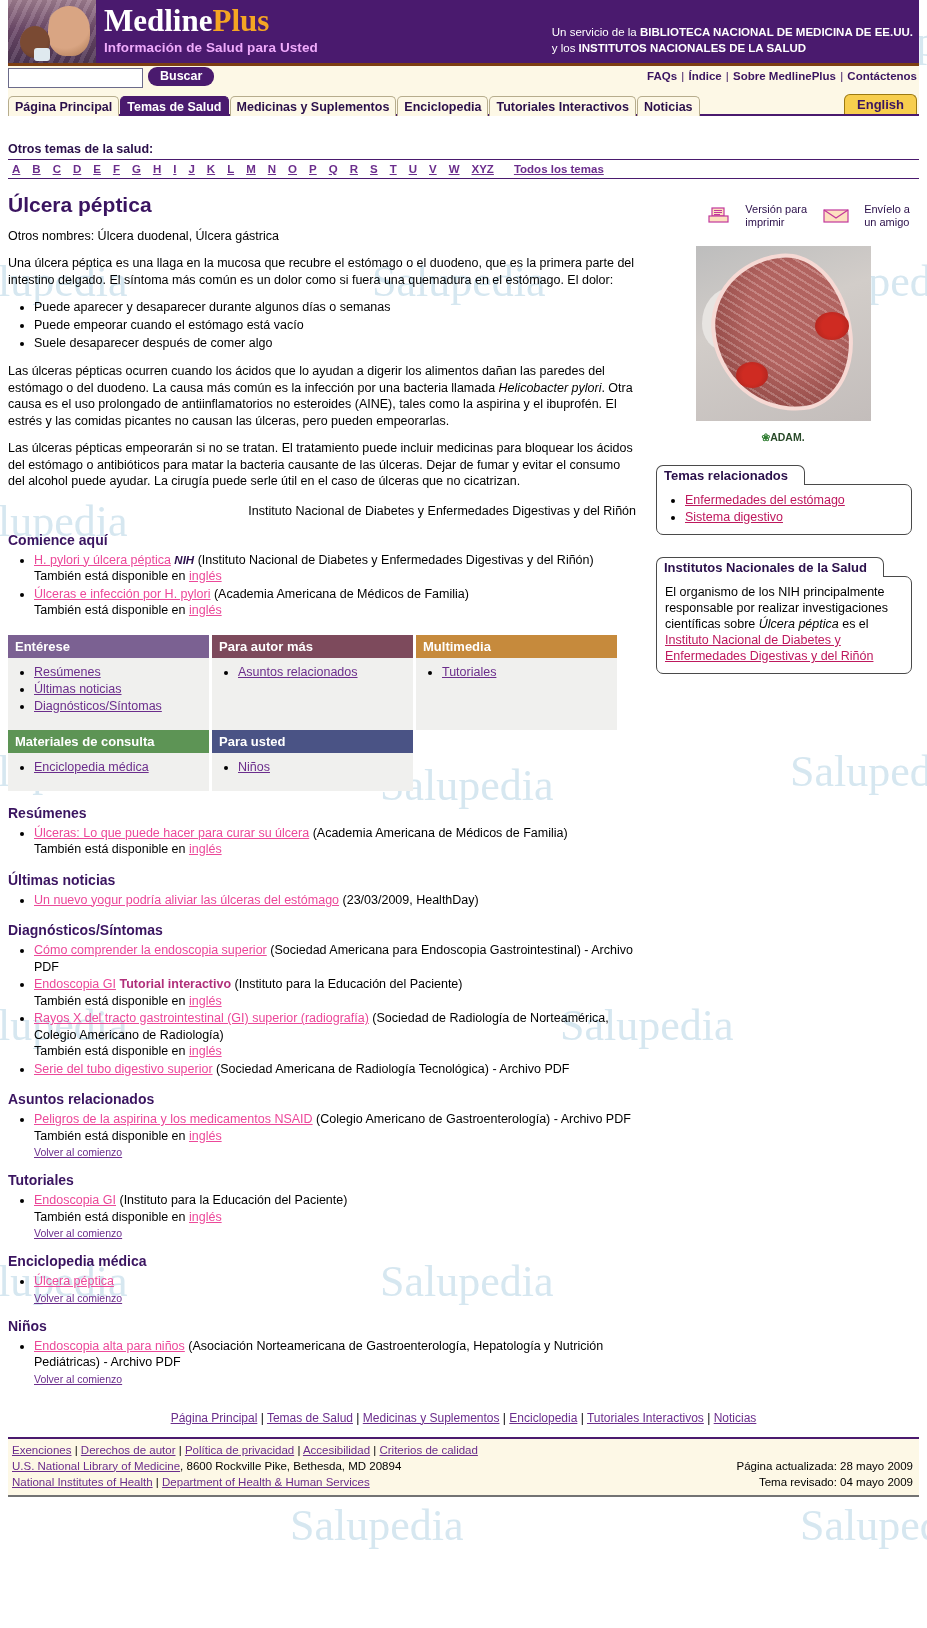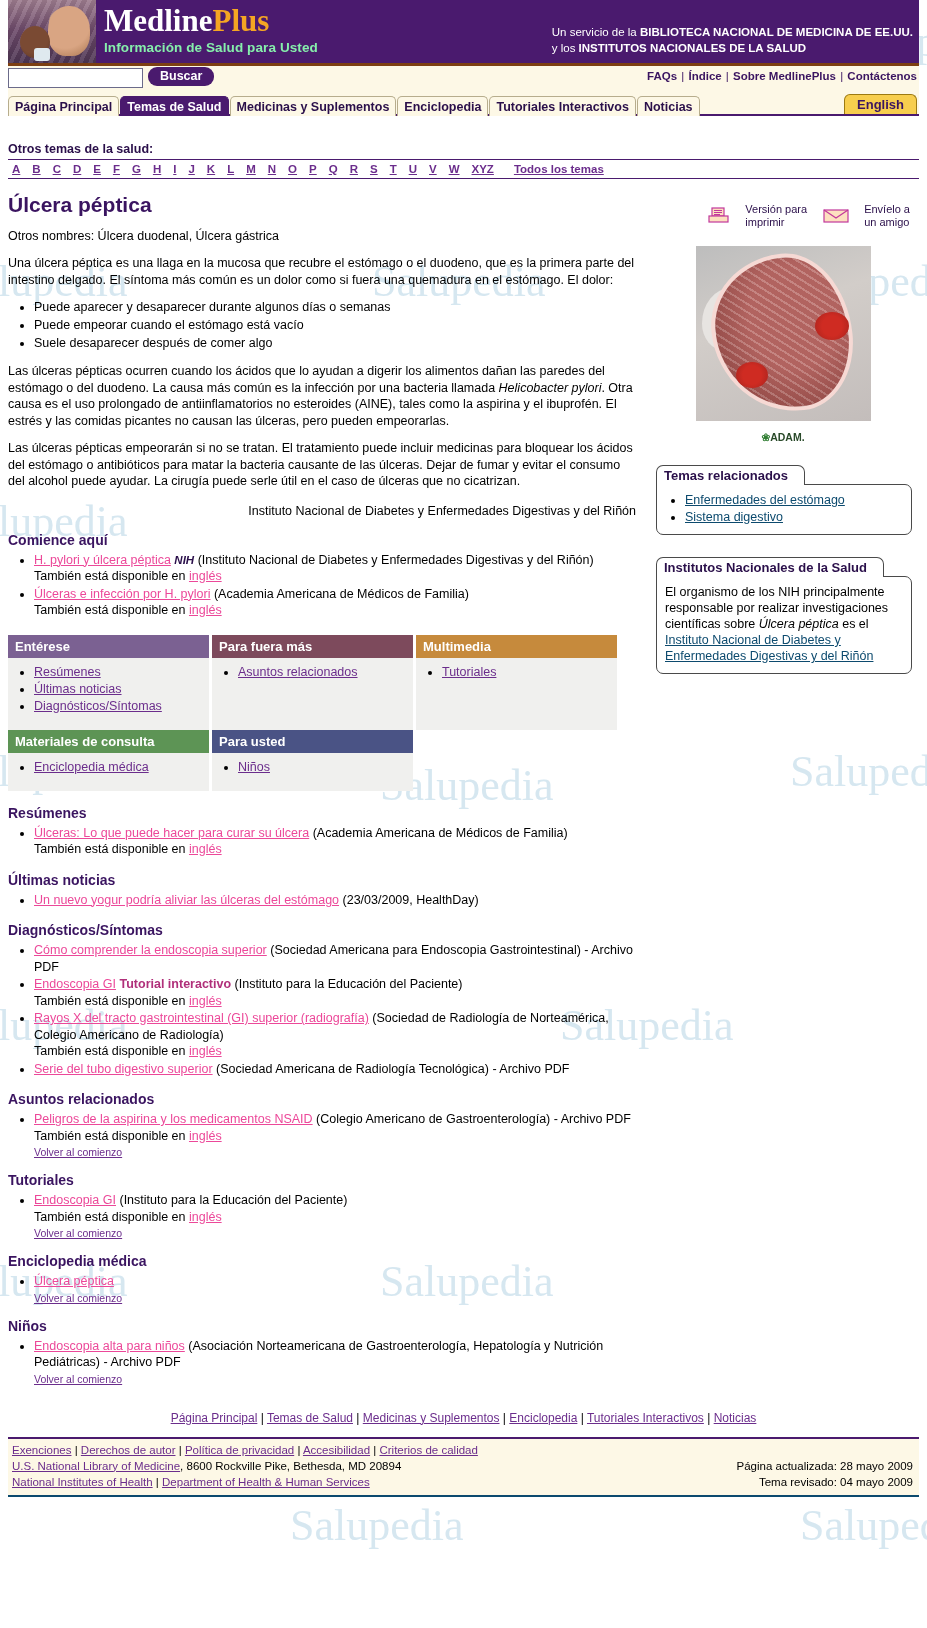--- a/index.html
+++ b/index.html
@@ -47,21 +47,21 @@
   }
   .mast-photo .cup {
     position:absolute; left:26px; top:48px; width:16px; height:13px; border-radius:3px;
     background:#dfe9ef;
   }
   .logo-block { position: absolute; left: 96px; top: 4px; }
   .logo-line1 { font-family: "Liberation Serif", serif; font-size: 31px; line-height: 34px; font-weight: bold; }
   .logo-medline { color: #ffffff; }
   .logo-plus { color: #f5a623; }
   .logo-tag {
-    color: #86efac; font-size: 13.5px; font-weight: bold; line-height: 17px;
+    color: #f0abfc; font-size: 13.5px; font-weight: bold; line-height: 17px;
     margin-top: 1px; letter-spacing: .1px;
   }
   .mast-right {
     position: absolute; right: 6px; top: 24px; text-align: left;
     color: #ffffff; font-size: 11.5px; font-weight: bold; line-height: 16px;
   }
   .mast-right .n { font-weight: normal; }
 
   
   .searchbar {
@@ -213,34 +213,34 @@
     padding: 2px 16px 2px 7px;
     font-size: 13px; font-weight: bold; color: #2a0f4a;
   }
   .tabbox-body {
     border: 1px solid #4a4a4a; border-radius: 0 7px 7px 7px;
     background: #ffffff; margin-top: -1px; padding: 7px 8px 9px 8px;
     position: relative; z-index: 1;
   }
   .tabbox-body ul { margin: 0; padding-left: 20px; }
   .tabbox-body li { font-size: 12.5px; line-height: 16.5px; }
-  .tabbox-body a { color: #0c4a6e; text-decoration: underline; }
+  .tabbox-body a { color: #be185d; text-decoration: underline; }
   .tabbox-body p { margin: 0; font-size: 12.5px; line-height: 16px; }
   .tabbox-body em { font-style: italic; }
 
   
   .footnav {
     text-align: center; font-size: 12px; margin: 26px 8px 12px 8px;
   }
   .footnav a { color: #6b2d8c; text-decoration: underline; }
   .footnav .sep { color: #000; }
   .footrule { margin: 0 8px; border-top: 2px solid #4a1a6e; }
   .footbox {
     margin: 0 8px; background: #fdf8e6; position: relative;
-    padding: 3px 4px 5px 4px; border-bottom: 2px solid #0c4a6e;
+    padding: 3px 4px 5px 4px; border-bottom: 2px solid #737373;
   }
   .footbox a { color: #6b2d8c; text-decoration: underline; }
   .footline { font-size: 11.5px; line-height: 16px; }
   .footdates {
     position: absolute; right: 6px; top: 19px; text-align: right;
     font-size: 11.5px; line-height: 16px; color: #000;
   }
 
   
   .wm {
@@ -370,21 +370,21 @@
       <div class="cathead" style="background:#7b6192">Entérese</div>
       <div class="catbody">
               <ul>
                 <li><a href="#">Resúmenes</a></li>
                 <li><a href="#">Últimas noticias</a></li>
                 <li><a href="#">Diagnósticos/Síntomas</a></li>
               </ul>
             </div>
     </div>
           <div class="catcell">
-      <div class="cathead" style="background:#7d4a5c">Para fuera más</div>
+      <div class="cathead" style="background:#7d4a5c">Para autor más</div>
       <div class="catbody">
               <ul>
                 <li><a href="#">Asuntos relacionados</a></li>
               </ul>
             </div>
     </div>
           <div class="catcell">
       <div class="cathead" style="background:#c68a3c">Multimedia</div>
       <div class="catbody">
               <ul>

